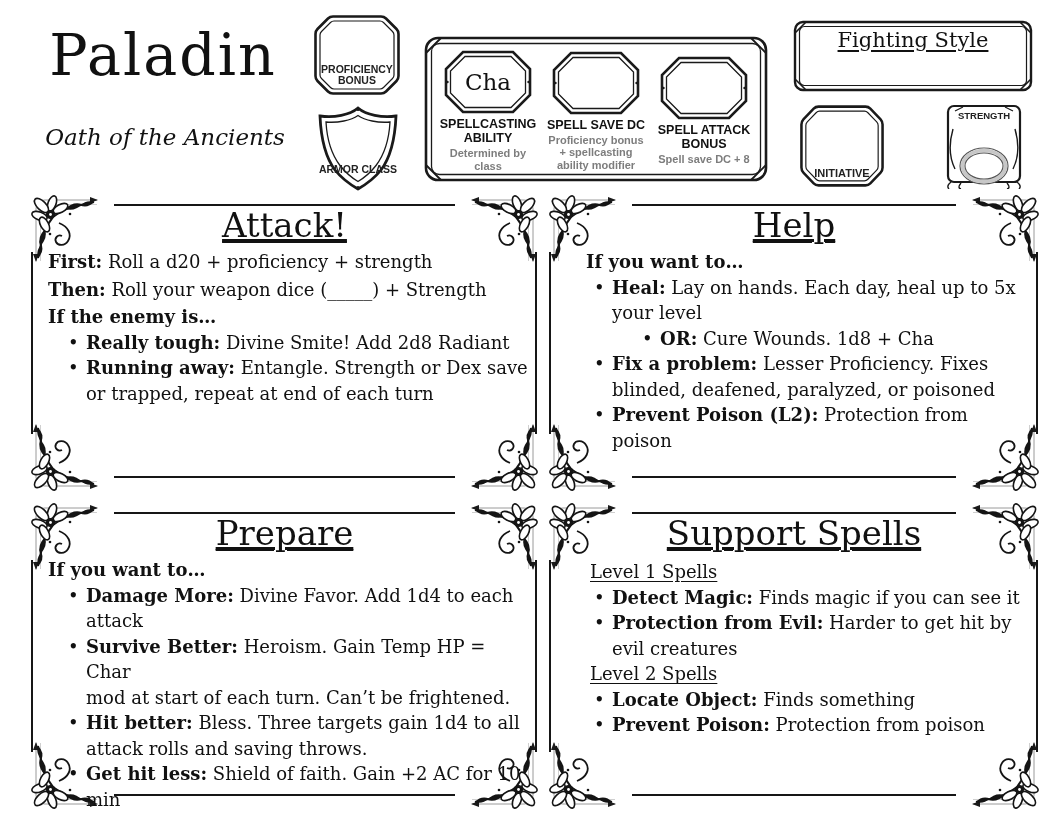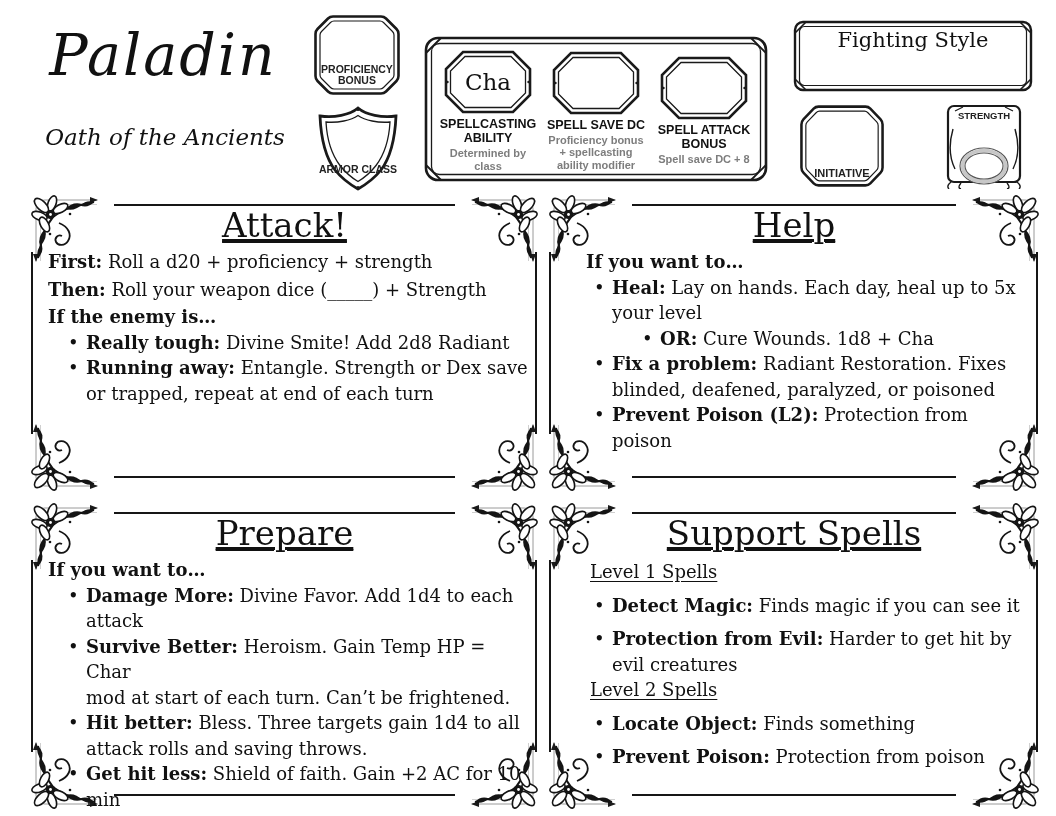--- a/index.html
+++ b/index.html
@@ -1,42 +1,42 @@
 <!DOCTYPE html>
 <html><head>
 <meta charset="utf-8">
 <style>
   html,body{margin:0;padding:0;background:#e8e8e8;}
   .sheet{position:relative;width:1056px;height:816px;background:#ffffff;overflow:hidden;
          font-family:"DejaVu Serif",serif;color:#111;}
 
   
   .class-title{position:absolute;left:24px;top:22px;width:278px;text-align:center;
-    font-style:italic;font-size:57px;letter-spacing:2px;}
+    font-size:57px;letter-spacing:2px;}
   .subclass-title{position:absolute;left:34px;top:124px;width:262px;text-align:center;
     font-style:italic;font-size:23px;}
 
   
   .abs{position:absolute;}
   .badge svg{position:absolute;inset:0;width:100%;height:100%;}
   .badge-label{position:absolute;left:0;right:0;text-align:center;
     font-family:"Liberation Sans",sans-serif;font-weight:bold;color:#222;line-height:1.12;}
   .badge-prof{left:313px;top:14px;width:88px;height:82px;}
   .badge-prof .badge-label{bottom:9px;font-size:10.5px;}
   .badge-armor{left:314px;top:105px;width:88px;height:87px;}
   .badge-armor .badge-label{bottom:16px;font-size:10.5px;}
   .badge-init{left:799px;top:104px;width:86px;height:84px;}
   .badge-init .badge-label{bottom:9px;font-size:11px;}
   .badge-str{left:945px;top:103px;width:78px;height:86px;}
   .badge-str .badge-label{top:8px;font-size:9.5px;}
 
   
   .fighting{left:793px;top:20px;width:240px;height:72px;}
   .fighting .fs-title{position:absolute;top:8px;left:0;right:0;text-align:center;font-size:21px;
-    text-underline-offset:3px;}
+    text-decoration:underline;text-underline-offset:3px;}
 
   
   .statpanel{left:424px;top:36px;width:344px;height:146px;}
   .statpanel > svg{position:absolute;inset:0;width:100%;height:100%;}
   .stat-cols{position:absolute;left:10px;right:10px;top:8px;bottom:4px;display:flex;justify-content:space-between;align-items:center;}
   .stat-col{width:108px;display:flex;flex-direction:column;align-items:center;}
   .oct{position:relative;width:88px;height:64px;flex:0 0 auto;}
   .oct svg{position:absolute;inset:0;width:100%;height:100%;}
   .oct-value{position:absolute;inset:0;display:flex;align-items:center;justify-content:center;
     font-size:23px;}
@@ -76,21 +76,21 @@
 
   .lead{font-weight:bold;}
   .rest{white-space:pre-wrap;}
   .introline{margin:2px 0;}
   .subhead{font-weight:bold;margin:2px 0 0 0;}
   .bullet{position:relative;margin-right:2px;}
   .bullet::before{content:"•";position:absolute;left:-18px;top:0;}
   .panel-attack .bullet,.panel-prepare .bullet{margin-left:38px;}
   .panel-help .bullet{margin-left:26px;}
   .panel-help .bullet.indent1{margin-left:74px;}
-  .panel-support .bullet{margin-left:22px;margin-top:8px;}
+  .panel-support .bullet{margin-left:22px;}
   .spell-level{text-decoration:underline;text-underline-offset:3px;}
 </style>
 </head>
 <body>
 
 <svg width="0" height="0" style="position:absolute">
   <defs>
     <g id="corner">
       <path d="M7 68 V16 Q7 7 16 7 H68" fill="none" stroke="#9a9a9a" stroke-width="1"></path>
       <path d="M11.5 68 V19 Q11.5 11.5 19 11.5 H68" fill="none" stroke="#cfcfcf" stroke-width="1"></path>
@@ -264,21 +264,21 @@
     <div class="bline top"></div>
     <div class="bline bottom"></div>
     <div class="vline left"></div>
     <div class="vline right"></div>
     <div class="panel-title"><span>Help</span></div>
     <div class="panel-body">
       <div class="subhead">If you want to…</div>
       <div class="bullet"><span class="lead">Heal:</span> <span class="rest">Lay on hands. Each day, heal up to 5x
 your level</span></div>
       <div class="bullet indent1"><span class="lead">OR:</span> <span class="rest">Cure Wounds. 1d8 + Cha</span></div>
-      <div class="bullet"><span class="lead">Fix a problem:</span> <span class="rest">Radiant Restoration. Fixes
+      <div class="bullet"><span class="lead">Fix a problem:</span> <span class="rest">Lesser Proficiency. Fixes
 blinded, deafened, paralyzed, or poisoned</span></div>
       <div class="bullet"><span class="lead">Prevent Poison (L2):</span> <span class="rest">Protection from
 poison</span></div>
     </div>
   </div>
 
   <div class="panel panel-prepare">
     <svg class="corner tl" viewBox="0 0 72 72">
         <use href="#corner"></use>
       </svg>

